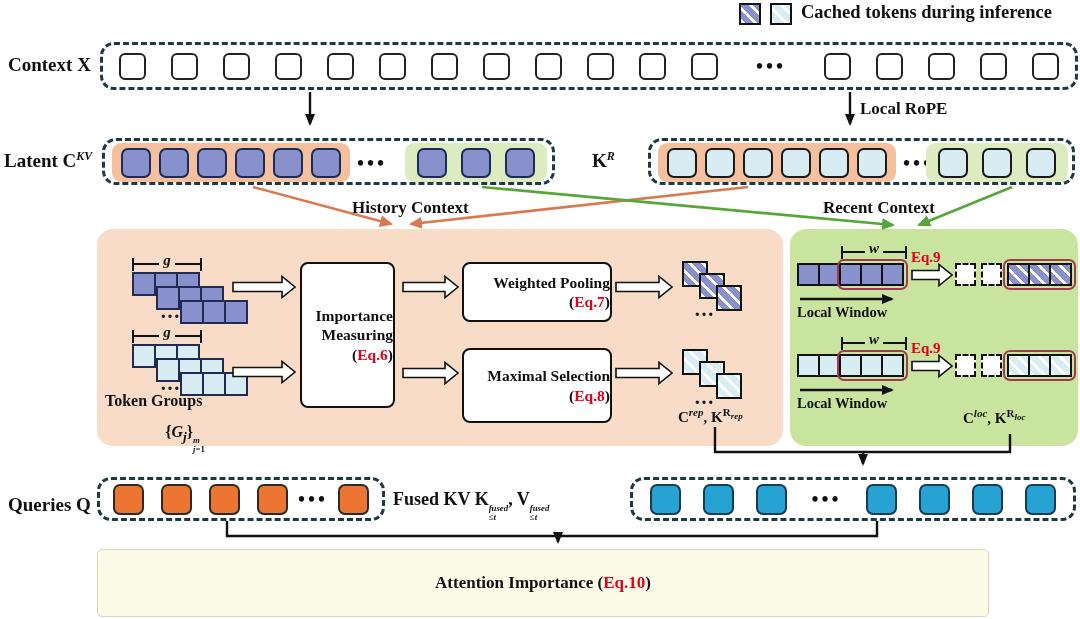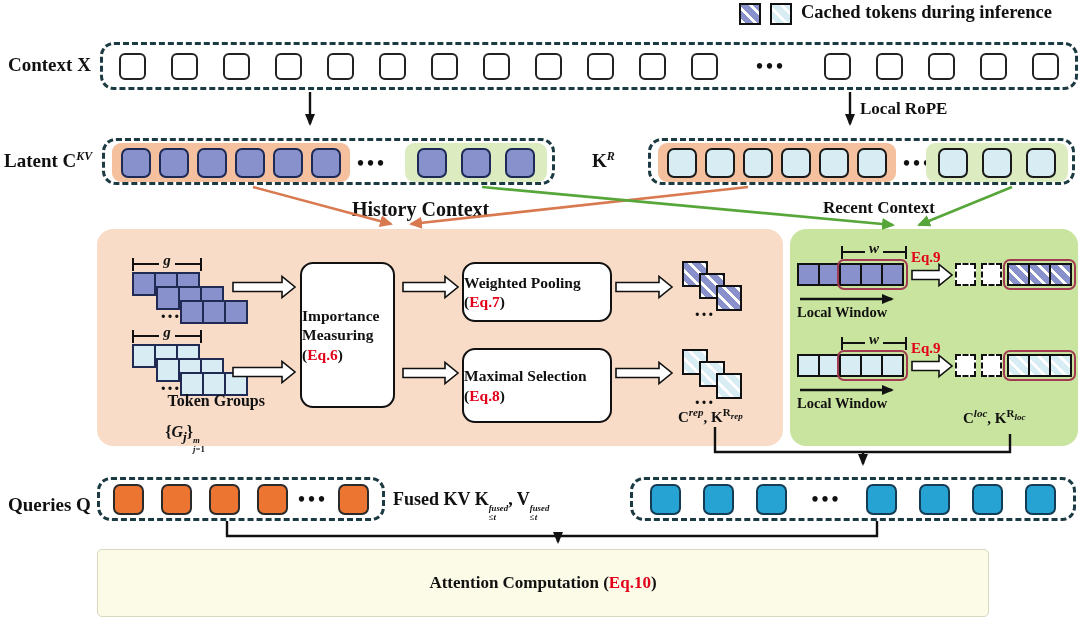--- a/index.html
+++ b/index.html
@@ -20,22 +20,22 @@
   .tc{width:30px;height:30px;border:2px solid #1a1a1a;border-radius:7px;background:var(--rope_token,#d8edf3);}
   .to{width:31px;height:31px;border:2.5px solid #2b2b2b;border-radius:7px;background:var(--query_token,#ec7532);}
   .tt{width:31px;height:31px;border:2px solid #143c55;border-radius:7px;background:var(--fused_token,#26a3d2);}
   
   .pill{position:absolute;height:39px;border-radius:9px;display:flex;align-items:center;}
   .pill-peach{background:var(--history_highlight,#f4c09e);padding:0 9px;gap:8px;}
   .pill-green{background:var(--recent_highlight,#dcecc0);padding:0 12px;gap:14px;}
   
   .panel{position:absolute;border-radius:16px;}
   
-  .pbox{position:absolute;background:#fff;border:2px solid #111;border-radius:13px;box-sizing:border-box;
-        display:flex;flex-direction:column;align-items:flex-start;justify-content:center;
+  .pbox{position:absolute;background:#fff;border:2px solid #111;border-radius:8px;box-sizing:border-box;
+        display:flex;flex-direction:column;align-items:flex-end;justify-content:center;
         font-weight:bold;font-size:15.5px;line-height:1.25;text-align:center;}
   
   .crow{position:absolute;display:flex;}
   .crow .tok:not(:first-child){margin-left:-2px;}
   .c{width:23px;height:23px;border:2px solid #111;border-radius:0;}
   .g24{width:24px;height:24px;border:2px solid #202a52;border-radius:0;}
   .cp,.gp{background:var(--latent_token,#8891cb);}
   .cc,.gc{background:var(--rope_token,#d8edf3);}
   .hatch-p{background:repeating-linear-gradient(45deg,#ffffff 0 3px,var(--latent_token,#8891cb) 3px 9px);}
   .hatch-c{background:repeating-linear-gradient(45deg,#ffffff 0 3px,var(--rope_token,#cfe9f0) 3px 9px);}
@@ -63,21 +63,21 @@
 </style>
 </head>
 <body>
 
 <div id="canvas">
 
   <div class="panel" style="left:97px;top:229px;width:686px;height:217px;background:var(--condensation_panel,#f8dcc7);"></div>
   <div class="panel" style="left:790px;top:229px;width:288px;height:217px;background:var(--recent_panel,#c9e49e);"></div>
   <div class="panel" style="left:97px;top:549px;width:890px;height:66px;background:var(--attention_panel,#fcfbe7);border:1px solid #d9d9c0;border-radius:5px;display:flex;align-items:center;justify-content:center;">
      <span class="lbl" style="font-size:17px;">
-       <span>Attention Computation (</span><span class="red">Eq.10</span><span>)</span>
+       <span>Attention Importance (</span><span class="red">Eq.10</span><span>)</span>
      </span>
   </div>
 
   <div class="hs hatch-p" style="left:739px;top:3px;width:22px;height:22px;"></div>
   <div class="hs hatch-c" style="left:770px;top:3px;width:22px;height:22px;"></div>
   <span class="abs lbl" style="left:801px;top:2px;font-size:18.5px;">Cached tokens during inference</span>
 
   <span class="abs row-label" style="left:8px;top:54px;">Context X</span>
   <div class="dashbox flexrow" style="left:100px;top:42px;width:978px;height:48px;padding:0 16px;">
     <div class="tokgroup" style="gap:25px;">
@@ -134,21 +134,21 @@
         <div class="tok tc"></div>
       </div>
     <span class="dots abs" style="left:252px;top:12px;">•••</span>
     <div class="pill pill-green" style="right:4px;top:2px;">
         <div class="tok tc"></div>
         <div class="tok tc"></div>
         <div class="tok tc"></div>
       </div>
   </div>
 
-  <span class="abs lbl" style="left:352px;top:198px;font-size:20px;">History Context</span>
+  <span class="abs lbl" style="left:352px;top:198px;font-size:17px;">History Context</span>
   <span class="abs lbl" style="left:823px;top:198px;font-size:17px;">Recent Context</span>
 
 
   <div class="measure on-peach" style="left:132px;top:258px;width:66px;">
     <span class="mlabel"><span>g</span></span>
   </div>
   <div class="crow" style="left:132px;top:272px;">
       <div class="tok g24 gp"></div>
       <div class="tok g24 gp"></div>
       <div class="tok g24 gp"></div>
@@ -178,21 +178,21 @@
       <div class="tok g24 gc"></div>
       <div class="tok g24 gc"></div>
     </div>
   <div class="crow" style="left:180px;top:372px;">
       <div class="tok g24 gc"></div>
       <div class="tok g24 gc"></div>
       <div class="tok g24 gc"></div>
     </div>
   <span class="abs lbl" style="left:160px;top:372px;font-size:20px;">…</span>
 
-  <span class="abs lbl" style="left:105px;top:392px;width:160px;text-align:right;font-size:16px;">Token Groups</span>
+  <span class="abs lbl" style="left:105px;top:392px;width:160px;text-align:left;font-size:16px;">Token Groups</span>
   <span class="abs lbl" style="left:105px;top:411px;width:160px;text-align:center;font-size:16px;margin-top:12px;">{<i>G<sub>j</sub></i>}<span class="ss">
         <sup><i>m</i></sup>
         <sub><i>j</i>=1</sub>
       </span></span>
 
   <div class="pbox" style="left:300px;top:262px;width:95px;height:146px;">
     <span>Importance</span>
     <span>Measuring</span>
     <span><span>(</span><span class="red">Eq.6</span><span>)</span></span>
   </div>

